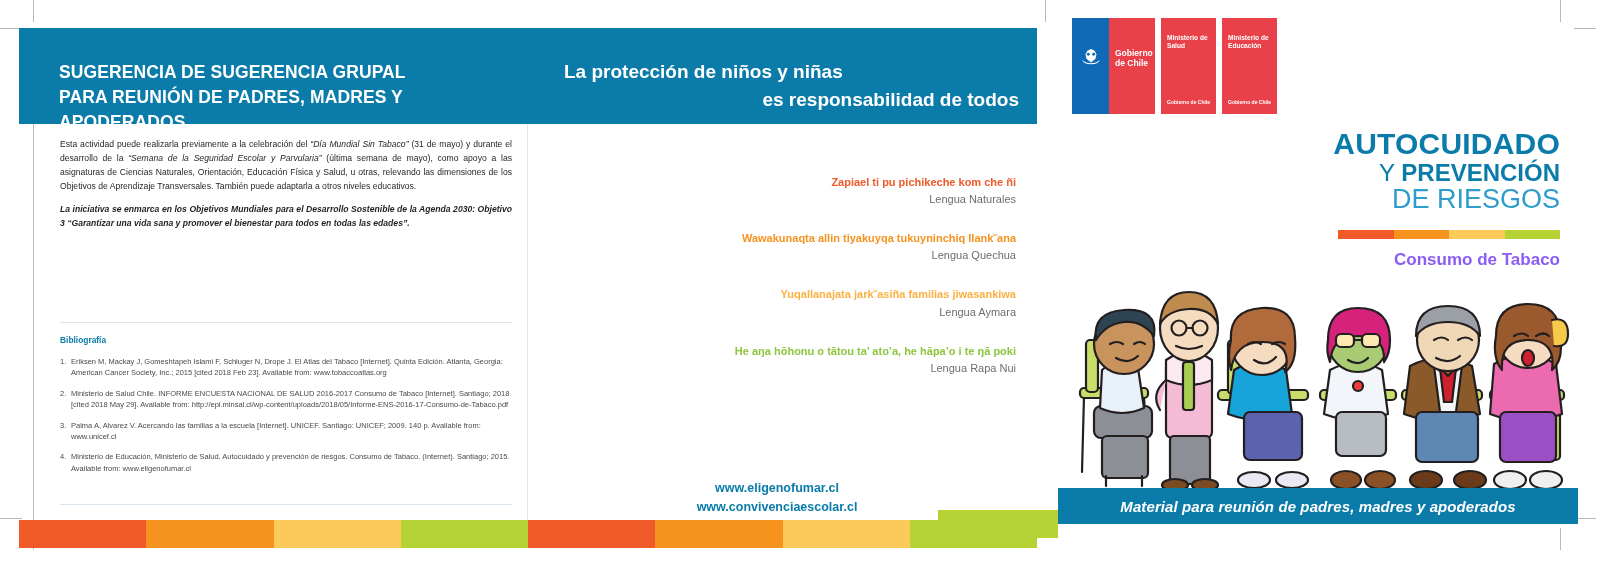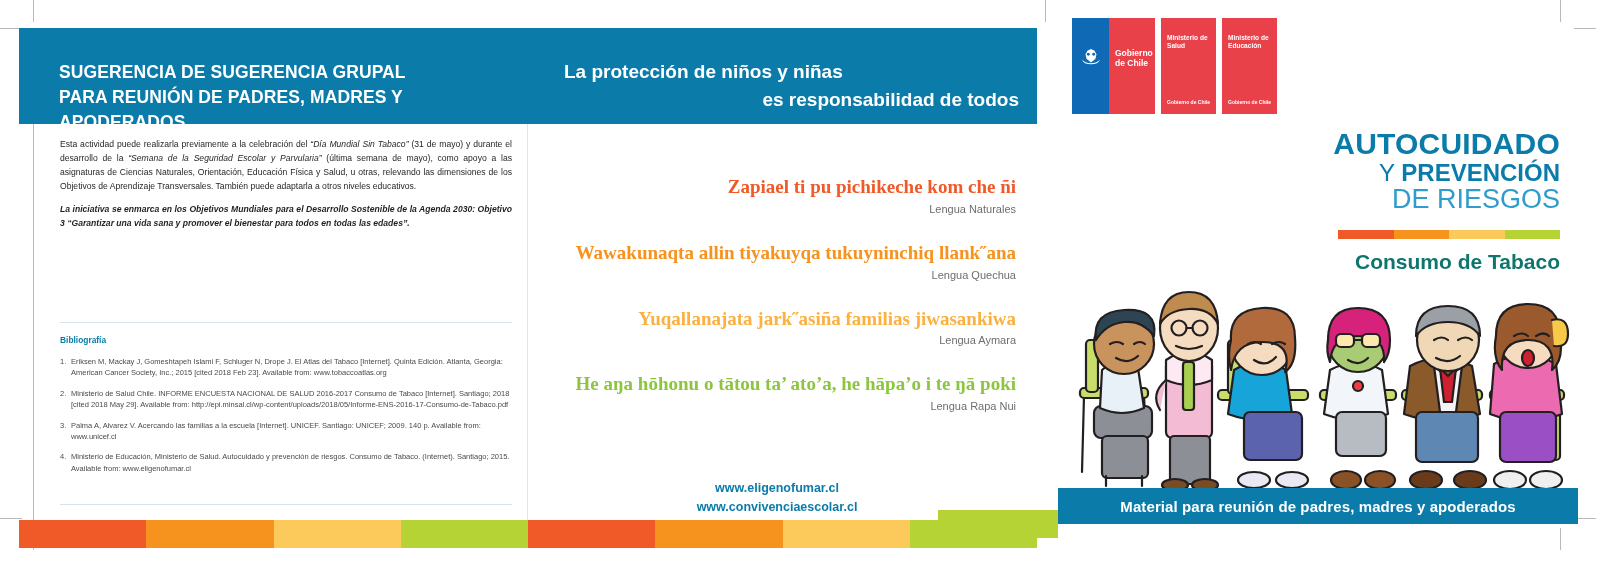--- a/index.html
+++ b/index.html
@@ -60,21 +60,21 @@
   .biblio-item {
     position: relative; padding-left: 11px; margin-bottom: 9px;
     font-size: 7.5px; line-height: 1.52; color: #4a4a4a;
   }
   .biblio-item .num { position: absolute; left: 0; top: 0; }
 
   
   .panel2 { position: absolute; left: 509px; top: 96px; width: 509px; height: 396px; }
   .langs { position: absolute; left: 10px; top: 52px; width: 478px; text-align: right; }
   .lang-block { margin-bottom: 27px; }
-  .lang-phrase { font-size: 19px; font-weight: bold; line-height: 1.2; font-family: Liberation Serif, serif; }
+  .lang-phrase { font-size: 11px; font-weight: bold; line-height: 1.2; }
   .lang-name { font-size: 11px; color: #6d6e71; margin-top: 4px; }
   .urls { position: absolute; left: 10px; top: 355px; width: 478px; text-align: center; }
   .urls div { color: #0b7ca9; font-weight: bold; font-size: 12.5px; line-height: 1.55; }
 
   
   .strip-left { position: absolute; left: 0; top: 492px; width: 1018px; height: 28px; display: flex; }
   .strip-left span { flex: 1 1 0; height: 100%; display: block; }
 
   
   .cover { position: absolute; left: 1058px; top: 18px; width: 520px; height: 520px; }
@@ -108,30 +108,30 @@
   .ct2 { font-size: 24px; line-height: 1.06; color: #0b7ca9; }
   .ct2 .lite { font-weight: normal; }
   .ct2 .hvy  { font-weight: bold; }
   .ct3 { font-size: 27px; font-weight: normal; color: #2e9ccc; line-height: 1.1; }
 
   .cover-strip { position: absolute; right: 18px; top: 212px; width: 222px; height: 9px; display: flex; }
   .cover-strip span { flex: 1 1 0; height: 100%; }
 
   .cover-sub {
     position: absolute; right: 18px; top: 232px; width: 400px; text-align: right;
-    font-size: 21px; font-weight: bold; color: #0f766e;
+    font-size: 17px; font-weight: bold; color: #8b5cf6;
   }
 
   
   .illo { position: absolute; left: 0px; top: 222px; width: 520px; height: 250px; }
 
   .cover-footer {
     position: absolute; left: 0px; top: 470px; width: 520px; height: 36px;
     background: #0b7ca9; color: #fff; font-weight: bold; font-size: 15px;
-    display: flex; align-items: center; justify-content: center; letter-spacing: .1px;
+    display: flex; align-items: center; justify-content: center; letter-spacing: .1px; font-style: italic;
   }
   .green-tab {
     position: absolute; left: -120px; top: 492px; width: 120px; height: 28px;
     background: #b5d334;
   }
 </style>
 </head>
 <body>
 
 <div id="page">

